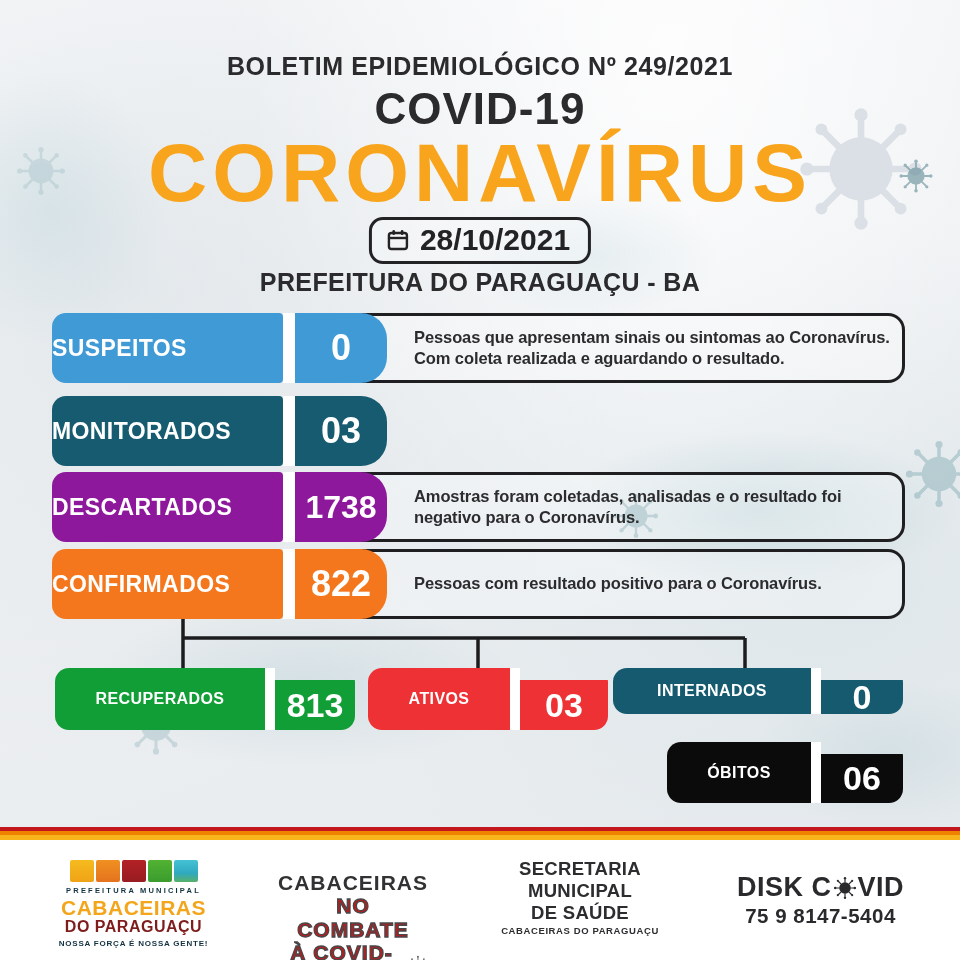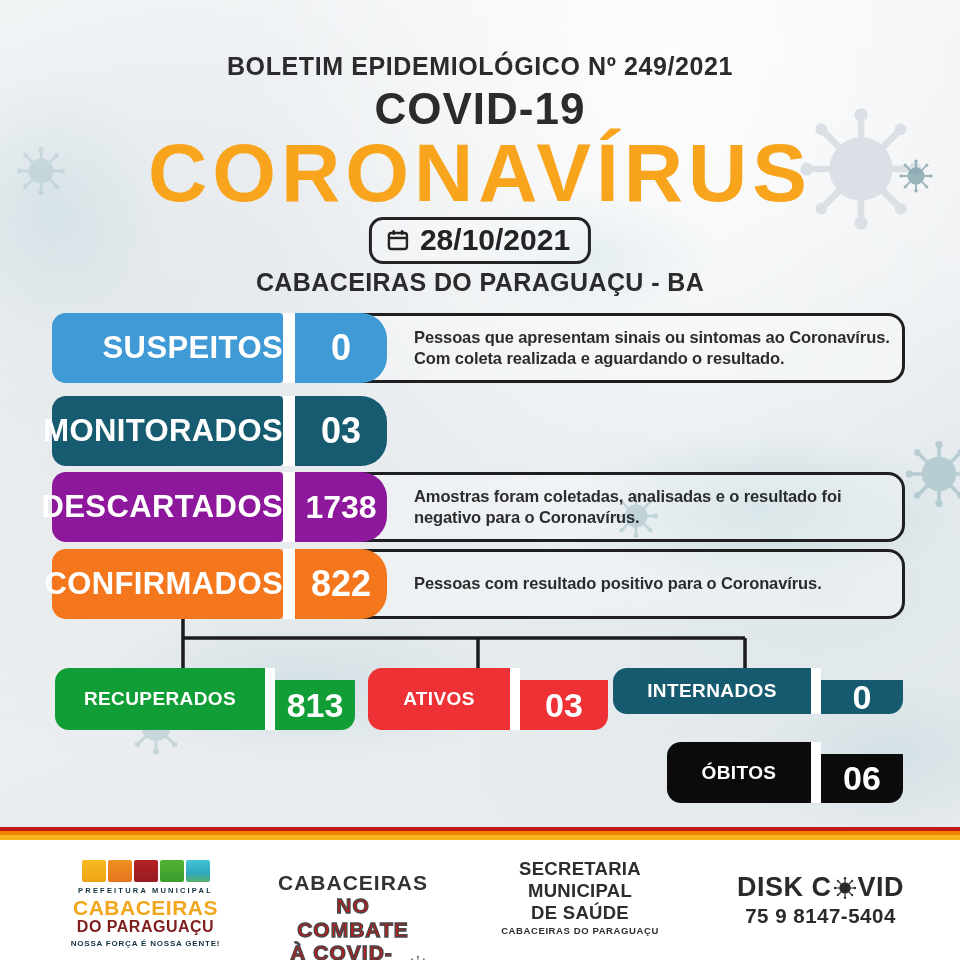--- a/index.html
+++ b/index.html
@@ -30,43 +30,43 @@
     display:inline-flex; align-items:center; gap:10px;
     border:3.5px solid #232325; border-radius:14px; padding:3px 18px 4px 14px;
     font-size:30px; font-weight:bold; color:#232325; background:rgba(255,255,255,.25); z-index:2;
   }
   .location { top:268px; font-size:25px; font-weight:bold; letter-spacing:.4px; }
 
   
   .row { position:absolute; left:52px; width:853px; height:70px; z-index:2; }
   .row-label {
     position:absolute; left:0; top:0; width:231px; height:100%;
-    border-radius:14px 4px 4px 14px; display:flex; align-items:center; justify-content:flex-end;
-    color:#fff; font-size:31px; font-weight:bold; letter-spacing:.4px;
+    border-radius:14px 4px 4px 14px; display:flex; align-items:center; justify-content:flex-start;
+    color:#fff; font-size:23px; font-weight:bold; letter-spacing:.4px;
   }
   .row-gap { position:absolute; left:231px; top:0; width:12px; height:100%; background:#fff; }
   .row-body {
     position:absolute; left:243px; right:0; top:0; height:100%;
     border:3px solid #1f1f21; border-radius:17px; background:rgba(255,255,255,.30);
     display:flex; align-items:center; padding:0 8px 0 116px;
   }
   .row-desc { font-size:16.5px; font-weight:bold; color:#2c2c2e; line-height:1.3; letter-spacing:-.1px; }
   .row-num {
     position:absolute; left:243px; top:0; width:92px; height:100%;
     border-radius:0 26px 26px 0; display:flex; align-items:center; justify-content:center;
     color:#fff; font-size:36px; font-weight:bold; z-index:2;
   }
 
   
   .connectors { position:absolute; left:0; top:0; z-index:1; }
 
   
   .sumbox { position:absolute; display:flex; border-radius:14px; overflow:hidden; z-index:2; }
   .sum-label { flex:1; display:flex; align-items:center; justify-content:center;
-               color:#fff; font-size:19px; font-weight:bold; letter-spacing:.4px; }
+               color:#fff; font-size:16px; font-weight:bold; letter-spacing:.4px; }
   .sum-div { width:10px; background:#fff; }
   .sum-num { display:flex; align-items:center; justify-content:center;
              color:#fff; font-size:34px; font-weight:bold;margin-top:12px; }
 
   
   .stripe { position:absolute; left:0; width:100%; }
   .footer { position:absolute; left:0; top:840px; width:100%; height:120px; background:#ffffff; }
   .fblock { position:absolute; display:flex; flex-direction:column; align-items:center; text-align:center; }
 
   .tiles { display:flex; gap:2px; }
@@ -156,21 +156,21 @@
   <div class="date-badge">
     <svg viewBox="0 0 24 24" width="24" height="24">
       <rect x="3" y="5" width="18" height="16" rx="2.5" fill="none" stroke="#232325" stroke-width="2.4"></rect>
       <line x1="3" y1="10" x2="21" y2="10" stroke="#232325" stroke-width="2.4"></line>
       <rect x="6.5" y="2" width="2.6" height="5" rx="1.3" fill="#232325"></rect>
       <rect x="14.9" y="2" width="2.6" height="5" rx="1.3" fill="#232325"></rect>
     </svg>
     <span>28/10/2021</span>
   </div>
 
-  <div class="h-center location">CABACEIRAS DO PARAGUAÇU - BA</div>
+  <div class="h-center location">PREFEITURA DO PARAGUAÇU - BA</div>
 
   <div class="row" style="top:313px">
     <div class="row-label" style="background: rgb(63, 154, 213);">
         <span>SUSPEITOS</span>
       </div>
     <div class="row-gap"></div>
     <div class="row-body">
         <p class="row-desc">Pessoas que apresentam sinais ou sintomas ao Coronavírus. Com coleta realizada e aguardando o resultado.</p>
       </div>
     <div class="row-num" style="background: rgb(63, 154, 213);">
@@ -195,21 +195,21 @@
     <div class="row-gap"></div>
     <div class="row-body">
         <p class="row-desc">Amostras foram coletadas, analisadas e o resultado foi negativo para o Coronavírus.</p>
       </div>
     <div class="row-num" style="background: rgb(142, 24, 155);">
         <span style="font-size:32px">1738</span>
       </div>
   </div>
 
   <div class="row" style="top:549px">
-    <div class="row-label" style="background: rgb(244, 119, 30); padding-left: 15px;">
+    <div class="row-label" style="background: rgb(244, 119, 30);">
         <span>CONFIRMADOS</span>
       </div>
     <div class="row-gap"></div>
     <div class="row-body">
         <p class="row-desc">Pessoas com resultado positivo para o Coronavírus.</p>
       </div>
     <div class="row-num" style="background: rgb(244, 119, 30);">
         <span>822</span>
       </div>
   </div>
@@ -257,21 +257,21 @@
         <span>06</span>
       </div>
   </div>
 
   <div class="stripe" style="top: 827px; height: 4px; background: rgb(195, 22, 29);"></div>
   <div class="stripe" style="top: 831px; height: 4px; background: rgb(239, 131, 0);"></div>
   <div class="stripe" style="top: 835px; height: 5px; background: rgb(247, 181, 27);"></div>
 
   <div class="footer">
 
-    <div class="fblock" style="left:68px;top:20px;width:155px">
+    <div class="fblock" style="left:56px;top:20px;width:155px">
       <div class="tiles">
         <div class="tile t1"></div>
         <div class="tile t2"></div>
         <div class="tile t3"></div>
         <div class="tile t4"></div>
         <div class="tile t5"></div>
       </div>
       <div class="ph-top">PREFEITURA MUNICIPAL</div>
       <div class="ph-name1">CABACEIRAS</div>
       <div class="ph-name2">DO PARAGUAÇU</div>

